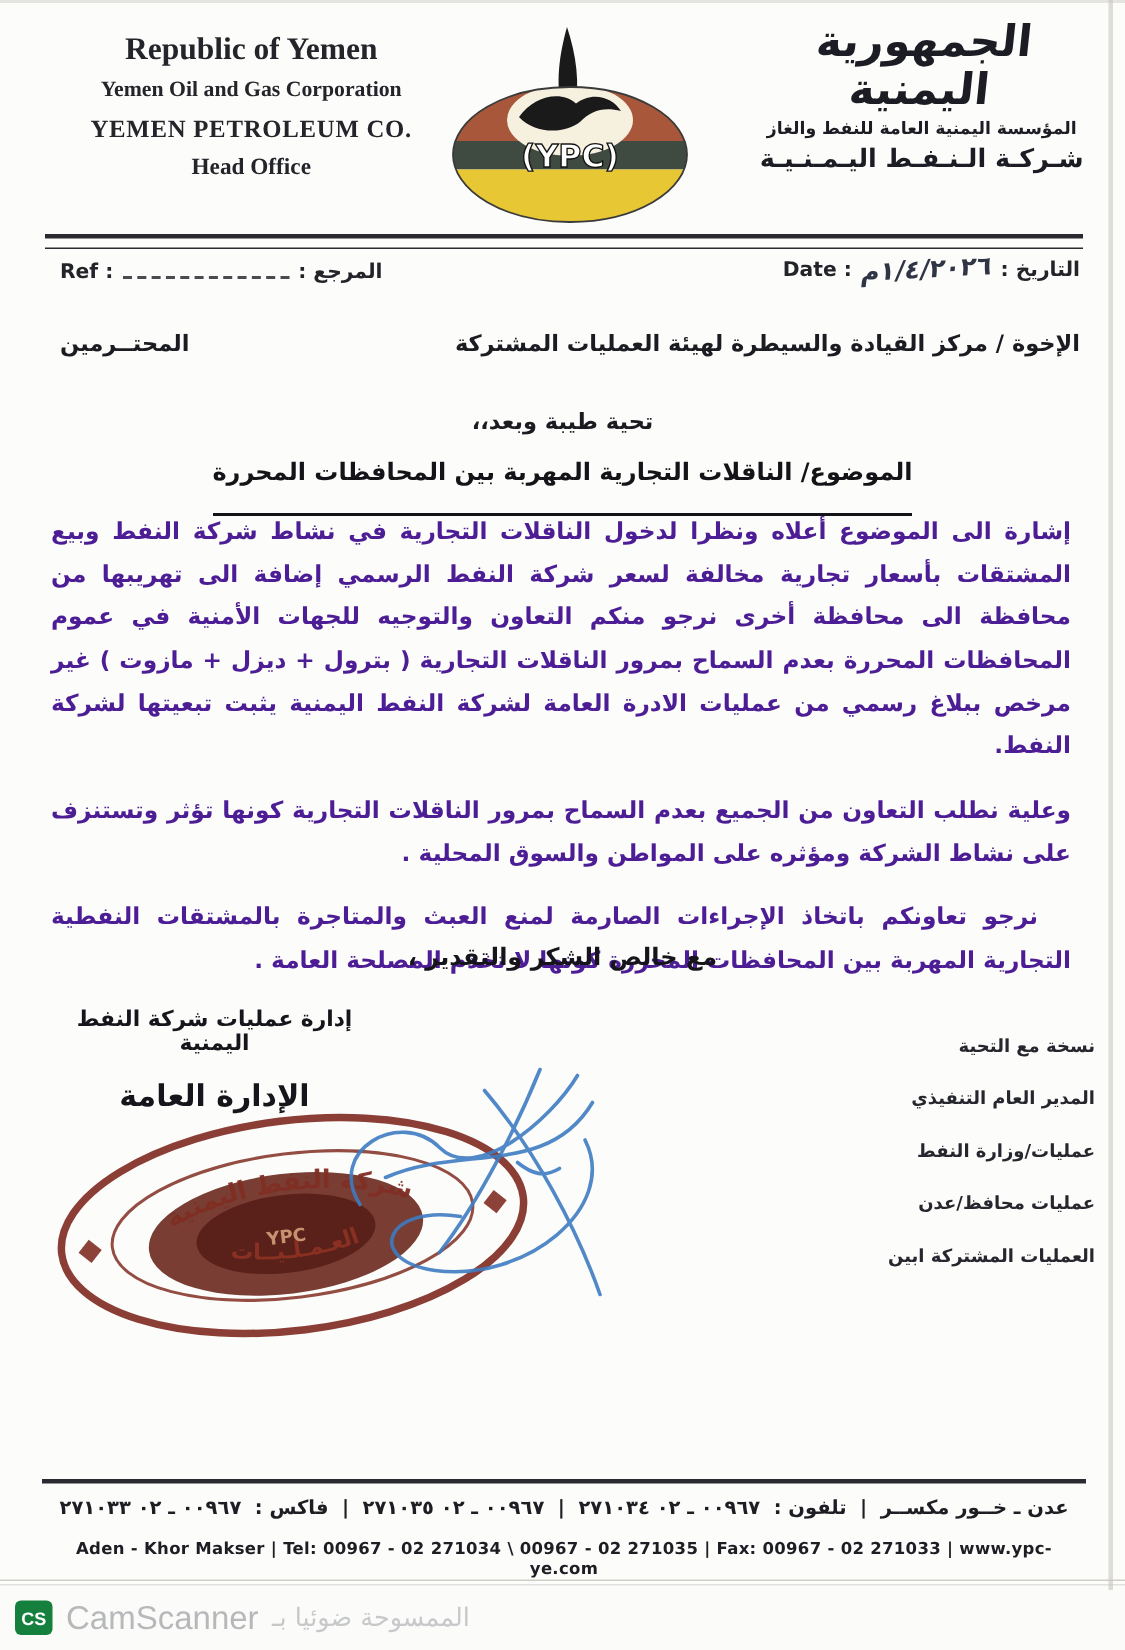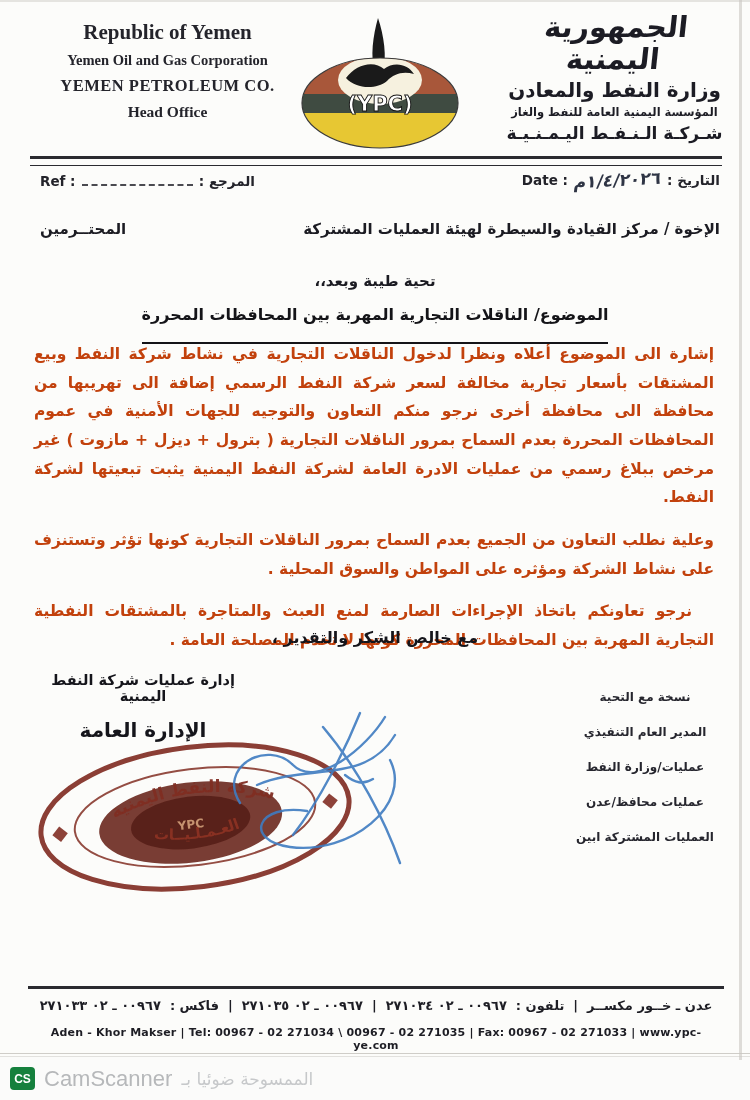--- a/index.html
+++ b/index.html
@@ -35,31 +35,31 @@
 
   
   .addr{position:absolute;left:40px;top:220px;width:680px;display:flex;direction:rtl;justify-content:space-between;font-size:15px;font-weight:bold;color:#1b1b22;}
 
   
   .greet{position:absolute;left:0;top:272px;width:750px;text-align:center;font-size:15px;font-weight:bold;color:#1b1b22;}
   .subject{position:absolute;left:0;top:305px;width:750px;text-align:center;font-size:16px;font-weight:bold;color:#141418;}
   .subject span{border-bottom:2px solid #141418;padding-bottom:18px;}
 
   
-  .body-text{position:absolute;right:36px;top:340px;width:680px;color:#c2410c;font-size:15.5px;font-weight:bold;line-height:1.85;text-align:justify;text-align-last:right;}
+  .body-text{position:absolute;right:36px;top:340px;width:680px;color:#4c1d95;font-size:15.5px;font-weight:bold;line-height:1.85;text-align:justify;text-align-last:right;}
   .body-text p{margin:0 0 14px 0;}
   .body-text p.indent{text-indent:22px;}
 
   .closing{position:absolute;left:0;top:628px;width:750px;text-align:center;font-size:16px;font-weight:bold;color:#15151b;}
 
   
   .sig-block{position:absolute;left:28px;top:672px;width:230px;text-align:center;font-weight:bold;color:#15151b;}
   .sig-block .s1{font-size:14.5px;margin-bottom:14px;}
   .sig-block .s2{font-size:20px;}
-  .cc{position:absolute;right:20px;top:690px;width:170px;text-align:center;direction:rtl;color:#26262e;font-size:12px;font-weight:bold;}
+  .cc{position:absolute;right:20px;top:690px;width:170px;direction:rtl;color:#26262e;font-size:12px;font-weight:bold;}
   .cc div{margin-bottom:21px;}
 
   
   .stamp{position:absolute;left:30px;top:742px;width:330px;height:150px;transform:rotate(-7deg);opacity:.95;}
   .ink{position:absolute;left:195px;top:705px;width:235px;height:170px;}
 
   
   .f-rule{position:absolute;left:28px;top:986px;width:696px;height:3px;background:#2a2a30;}
   .f-ar{position:absolute;left:30px;top:998px;width:692px;display:flex;direction:rtl;justify-content:center;gap:9px;font-size:13px;font-weight:bold;color:#1d1d24;}
   .f-ar .num{direction:ltr;unicode-bidi:isolate;}
@@ -103,21 +103,20 @@
         <ellipse cx="90" cy="66" rx="42" ry="24" fill="#f6f1df"></ellipse>
         <path d="M56,64 C66,50 84,46 94,55 C104,47 118,50 124,60 C112,57 104,60 97,67 C86,76 66,75 56,64 Z" fill="#1a1a1a"></path>
       </g>
       <ellipse cx="90" cy="89" rx="78" ry="45" fill="none" stroke="#3a3a3a" stroke-width="1.2"></ellipse>
       <text x="90" y="97" text-anchor="middle" font-size="21" font-weight="bold" fill="#ffffff" stroke="#111" stroke-width="0.9">(YPC)</text>
     </svg>
   </div>
 
   <div class="lh-ar ar">
     <div class="a1">الجمهورية اليمنية</div>
-    <div class="a2">وزارة النفط والمعادن</div>
     <div class="a3">المؤسسة اليمنية العامة للنفط والغاز</div>
     <div class="a4">شـركـة الـنـفـط اليـمـنـيـة</div>
   </div>
 
   <div class="hr-double"></div>
 
   <div class="meta">
     <div class="ref">
       <span class="en">Ref :</span>
       <span class="dash"></span>

